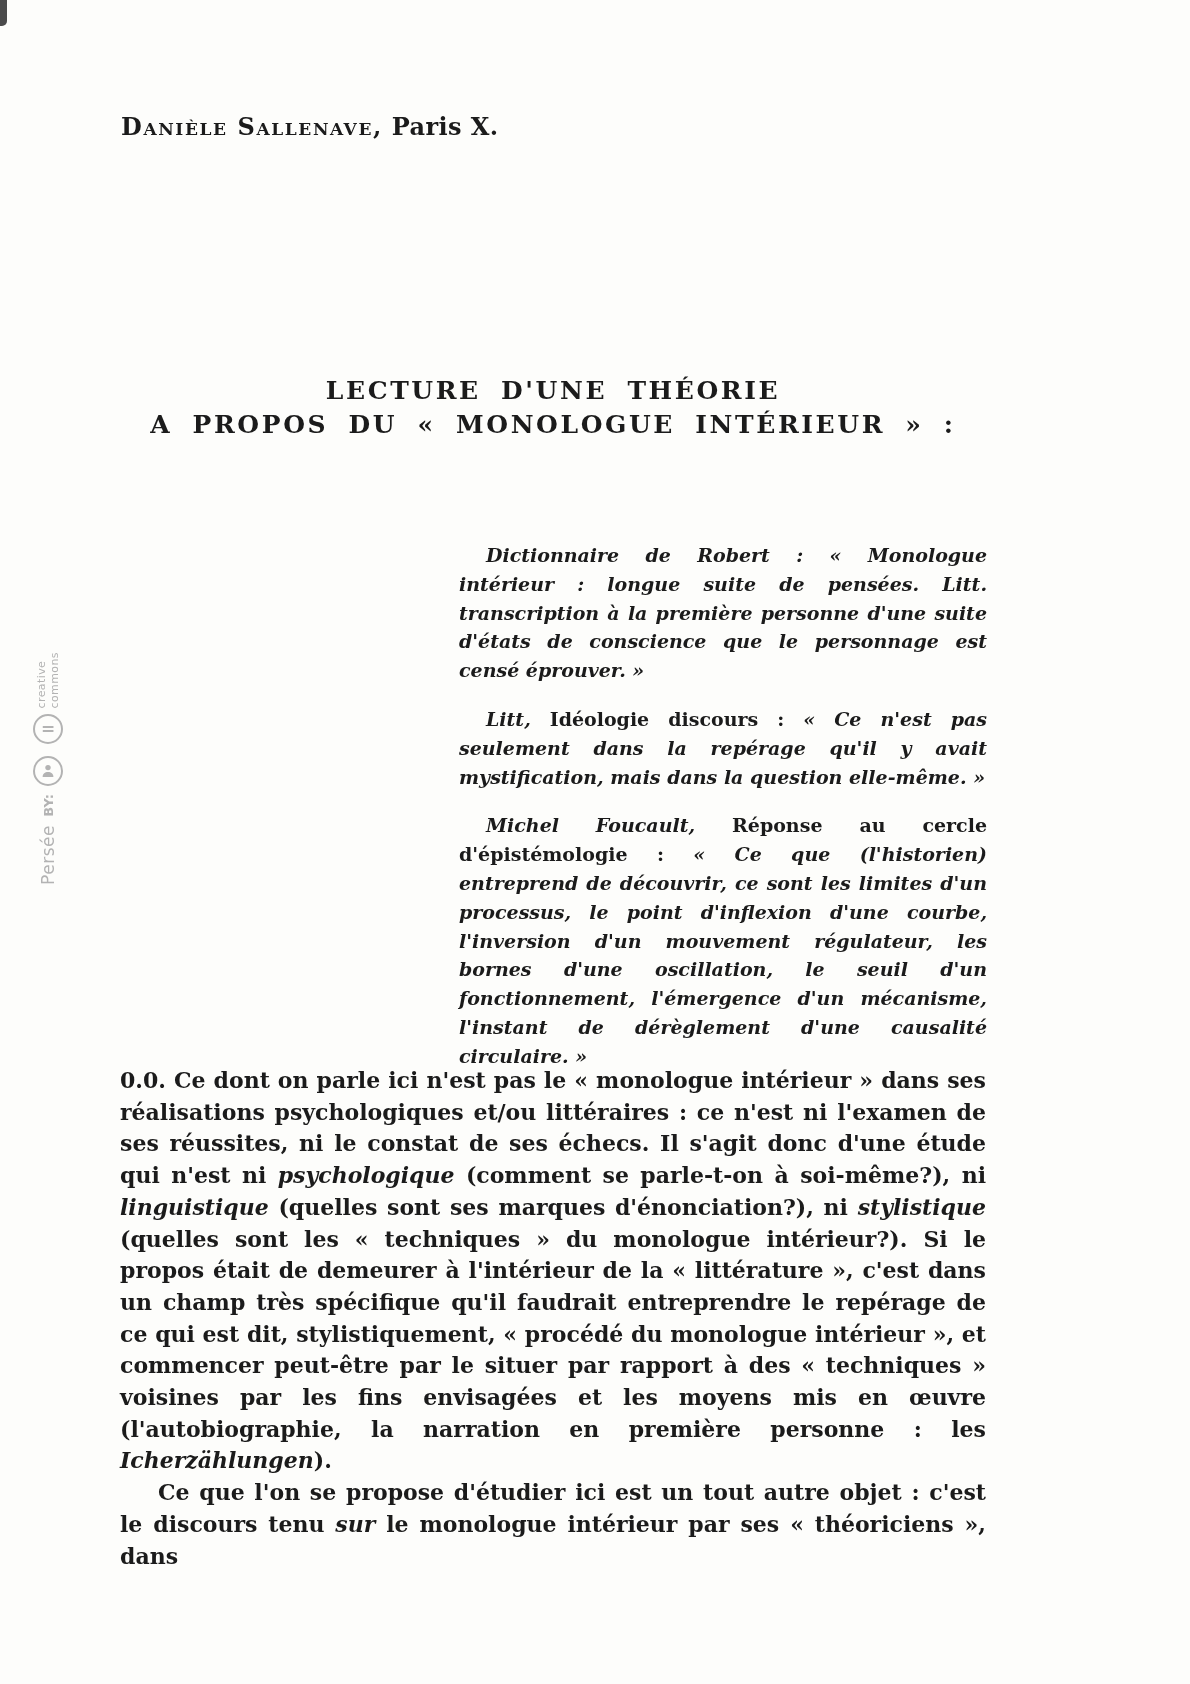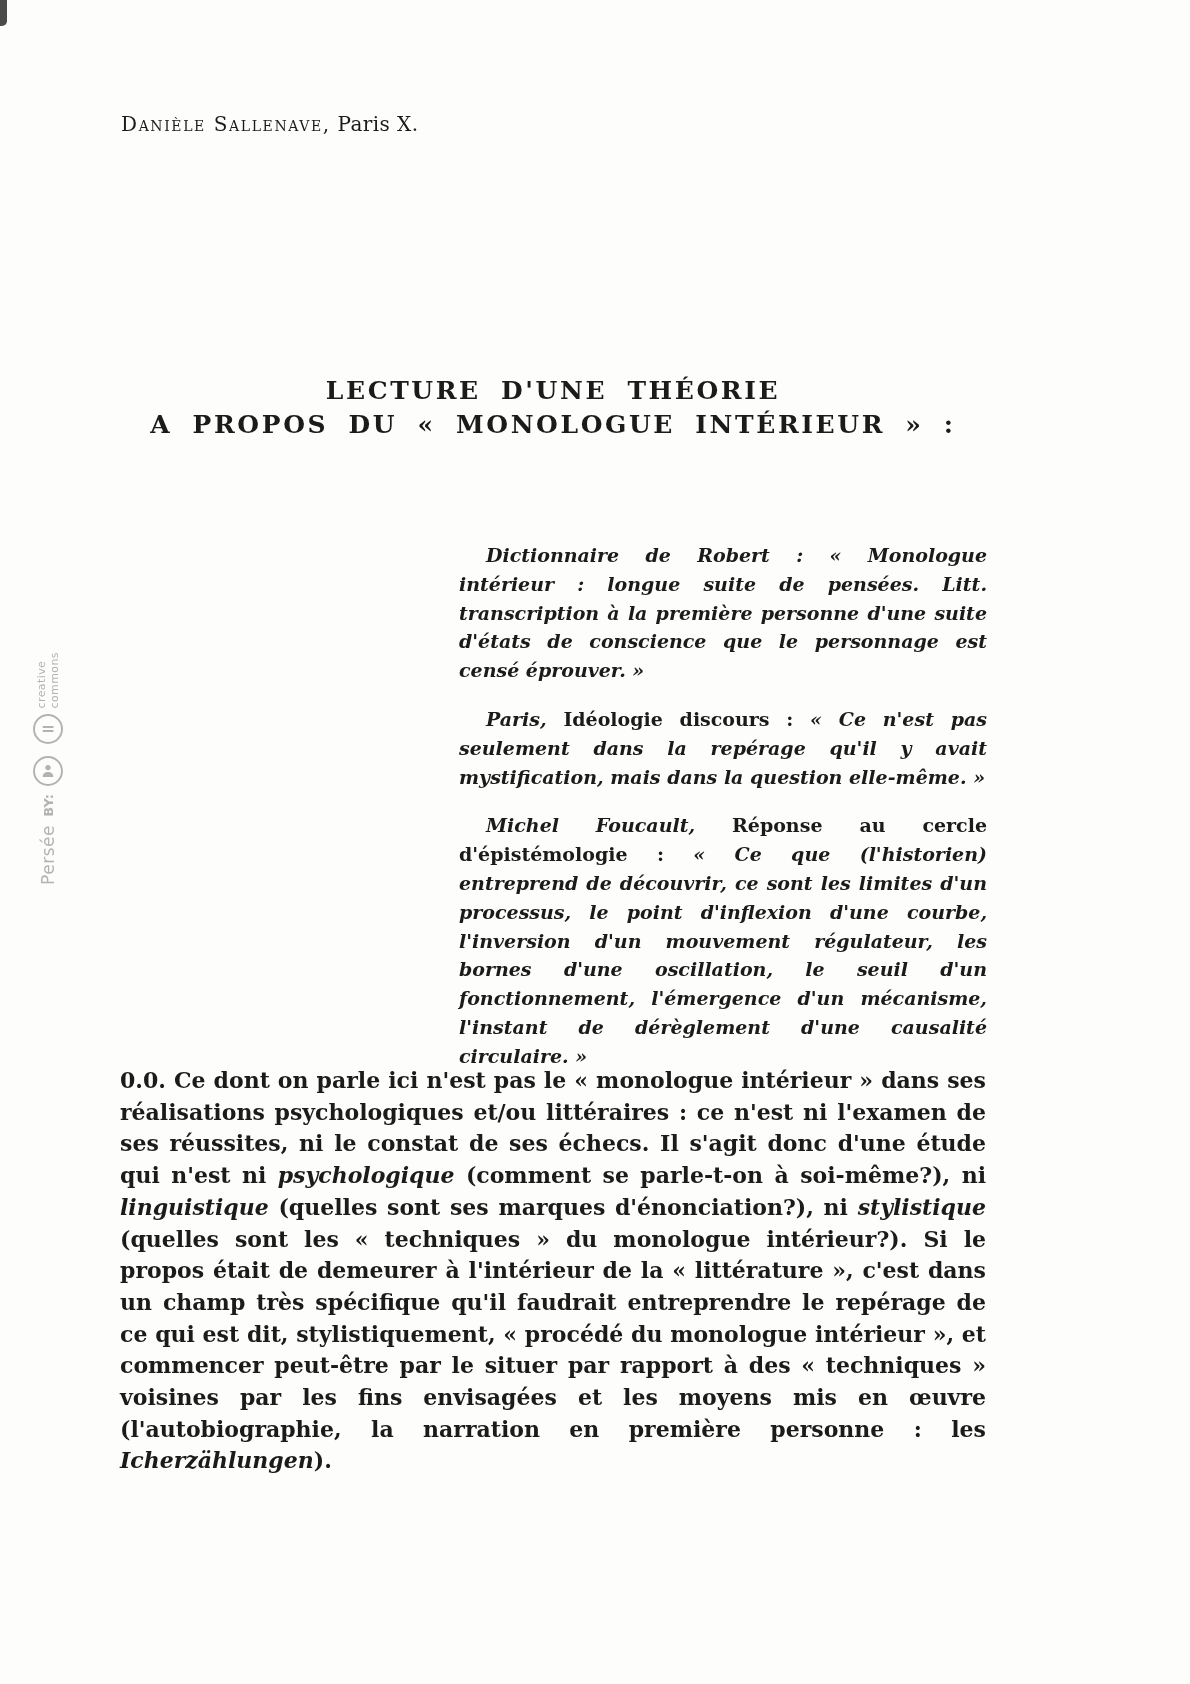--- a/index.html
+++ b/index.html
@@ -24,22 +24,22 @@
     width: 7px;
     height: 26px;
     background: #2b2b2b;
     border-radius: 0 0 5px 0;
     opacity: .85;
   }
   .author {
     position: absolute;
     left: 121px;
     top: 112px;
-    font-size: 20px;
-    font-weight: normal;
+    font-size: 24px;
+    font-weight: bold;
     letter-spacing: .4px;
     white-space: nowrap;
   }
   .author .sc {
     font-variant: small-caps;
     letter-spacing: 1.6px;
   }
   .title-block {
     position: absolute;
     left: 120px;
@@ -171,22 +171,23 @@
     <span class="sc">Danièle Sallenave,</span><span> Paris X.</span>
   </div>
 
   <div class="title-block">
     <div>LECTURE D'UNE THÉORIE</div>
     <div>A PROPOS DU « MONOLOGUE INTÉRIEUR » :</div>
   </div>
 
   <div class="epigraphs">
     <p class="epigraph"><em>Dictionnaire de Robert : « Monologue intérieur : longue suite de pensées. Litt. transcription à la première personne d'une suite d'états de conscience que le personnage est censé éprouver. »</em></p>
-    <p class="epigraph"><em>Paris, </em><span>Idéologie discours : </span><em>« Ce n'est pas seulement dans la repérage qu'il y avait mystification, mais dans la question elle-même. »</em></p>
+    <p class="epigraph"><em>Litt, </em><span>Idéologie discours : </span><em>« Ce n'est pas seulement dans la repérage qu'il y avait mystification, mais dans la question elle-même. »</em></p>
     <p class="epigraph"><em>Michel Foucault, </em><span>Réponse au cercle d'épistémologie : </span><em>« Ce que (l'historien) entreprend de découvrir, ce sont les limites d'un processus, le point d'inflexion d'une courbe, l'inversion d'un mouvement régulateur, les bornes d'une oscillation, le seuil d'un fonctionnement, l'émergence d'un mécanisme, l'instant de dérèglement d'une causalité circulaire. »</em></p>
   </div>
 
   <div class="body-text">
     <p><span>0.0.  Ce dont on parle ici n'est pas le « monologue intérieur » dans ses réalisations psychologiques et/ou littéraires : ce n'est ni l'examen de ses réussites, ni le constat de ses échecs. Il s'agit donc d'une étude qui n'est ni </span><em>psychologique</em><span> (comment se parle-t-on à soi-même?), ni </span><em>linguistique</em><span> (quelles sont ses marques d'énonciation?), ni </span><em>stylistique</em><span> (quelles sont les « techniques » du monologue intérieur?). Si le propos était de demeurer à l'intérieur de la « littérature », c'est dans un champ très spécifique qu'il faudrait entreprendre le repérage de ce qui est dit, stylistiquement, « procédé du monologue intérieur », et commencer peut-être par le situer par rapport à des « techniques » voisines par les fins envisagées et les moyens mis en œuvre (l'autobiographie, la narration en première personne : les </span><em>Icherzählungen</em><span>).</span></p>
+    <p class="indent"><span>Ce que l'on se propose d'étudier ici est un tout autre objet : c'est le discours tenu </span><em>sur</em><span> le monologue intérieur par ses « théoriciens », dans</span></p>
   </div>
 
 
 </div>
 
 </body></html>

